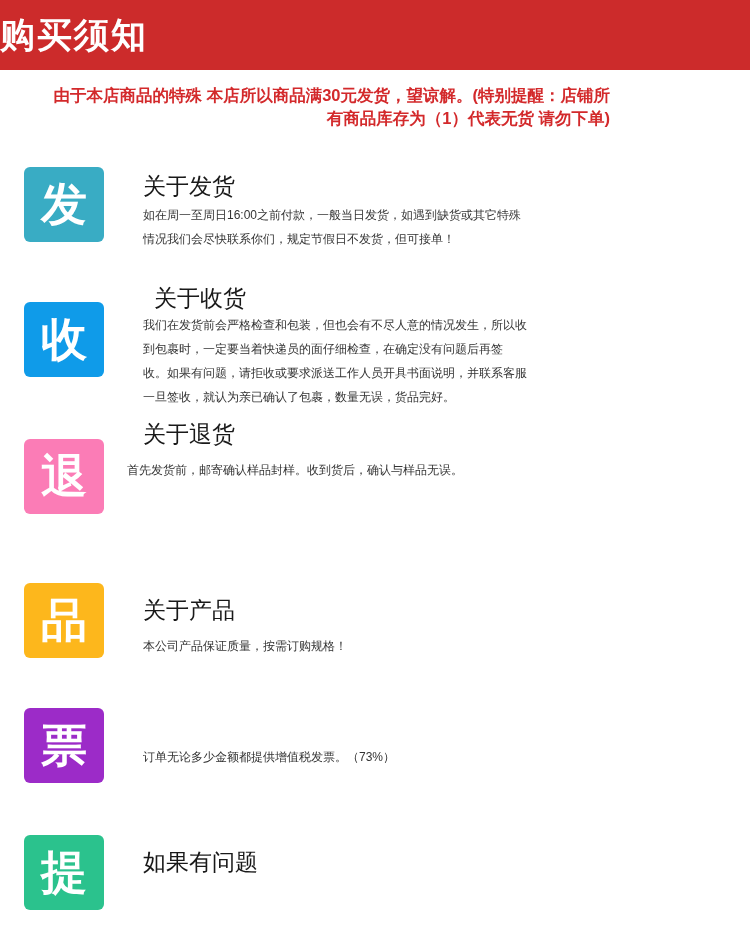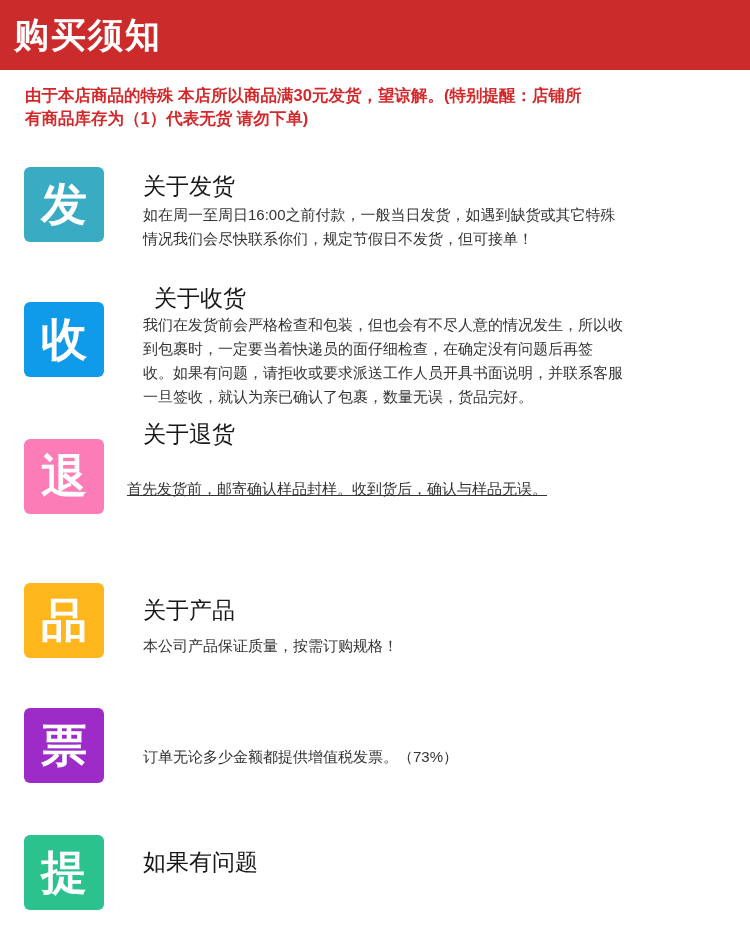--- a/index.html
+++ b/index.html
@@ -19,21 +19,21 @@
     left: 0; top: 0;
     width: 750px; height: 70px;
     display: flex;
     align-items: center;
   }
   .header-title {
     color: #ffffff;
     font-size: 35px;
     font-weight: bold;
     letter-spacing: 2px;
-    padding-left: 14px;
+    padding-left: 0;
   }
   .notice {
     position: absolute;
     left: 25px; top: 84px;
     width: 585px;
     font-size: 16.5px;
     font-weight: bold;
     line-height: 23px;
     white-space: pre-line;
   }
@@ -54,43 +54,43 @@
     left: 143px;
     font-size: 23px;
     font-weight: normal;
     color: #191919;
     white-space: nowrap;
   }
   .sec-body {
     position: absolute;
     left: 143px;
     width: 585px;
-    font-size: 15px;
+    font-size: 12px;
     line-height: 24px;
     color: #333333;
     white-space: pre-line;
   }
   
   .b1 { top: 167px; } .t1 { top: 171px; } .c1 { top: 203px; }
   .b2 { top: 302px; } .t2 { top: 283px; margin-left: 11px; } .c2 { top: 313px; }
-  .b3 { top: 439px; } .t3 { top: 419px; } .c3 { top: 477px; left: 127px; text-decoration: underline; }
+  .b3 { top: 439px; } .t3 { top: 419px; } .c3 { top: 458px; left: 127px; }
   .b4 { top: 583px; } .t4 { top: 595px; } .c4 { top: 634px; }
   .b5 { top: 708px; } .t5 { top: 706px; } .c5 { top: 745px; }
   .b6 { top: 835px; } .t6 { top: 847px; } .c6 { top: 882px; }
 </style>
 </head>
 <body>
 
 <div class="page">
 
   <div class="header" style="background: rgb(204, 43, 43);">
     <div class="header-title">购买须知</div>
   </div>
 
-  <div class="notice" style="color: rgb(211, 41, 43);">由于本店商品的特殊 本店所以商品满30元发货，望谅解。(特别提醒：店铺所
+  <div class="notice" style="color: rgb(211, 41, 43); text-align: right;">由于本店商品的特殊 本店所以商品满30元发货，望谅解。(特别提醒：店铺所
 有商品库存为（1）代表无货 请勿下单)</div>
 
   <div class="badge b1" style="background: rgb(57, 172, 196);">
     <span>发</span>
   </div>
   <div class="sec-title t1">关于发货</div>
   <div class="sec-body c1" style="color: rgb(51, 51, 51);">如在周一至周日16:00之前付款，一般当日发货，如遇到缺货或其它特殊
 情况我们会尽快联系你们，规定节假日不发货，但可接单！</div>
 
   <div class="badge b2" style="background: rgb(15, 155, 233);">

